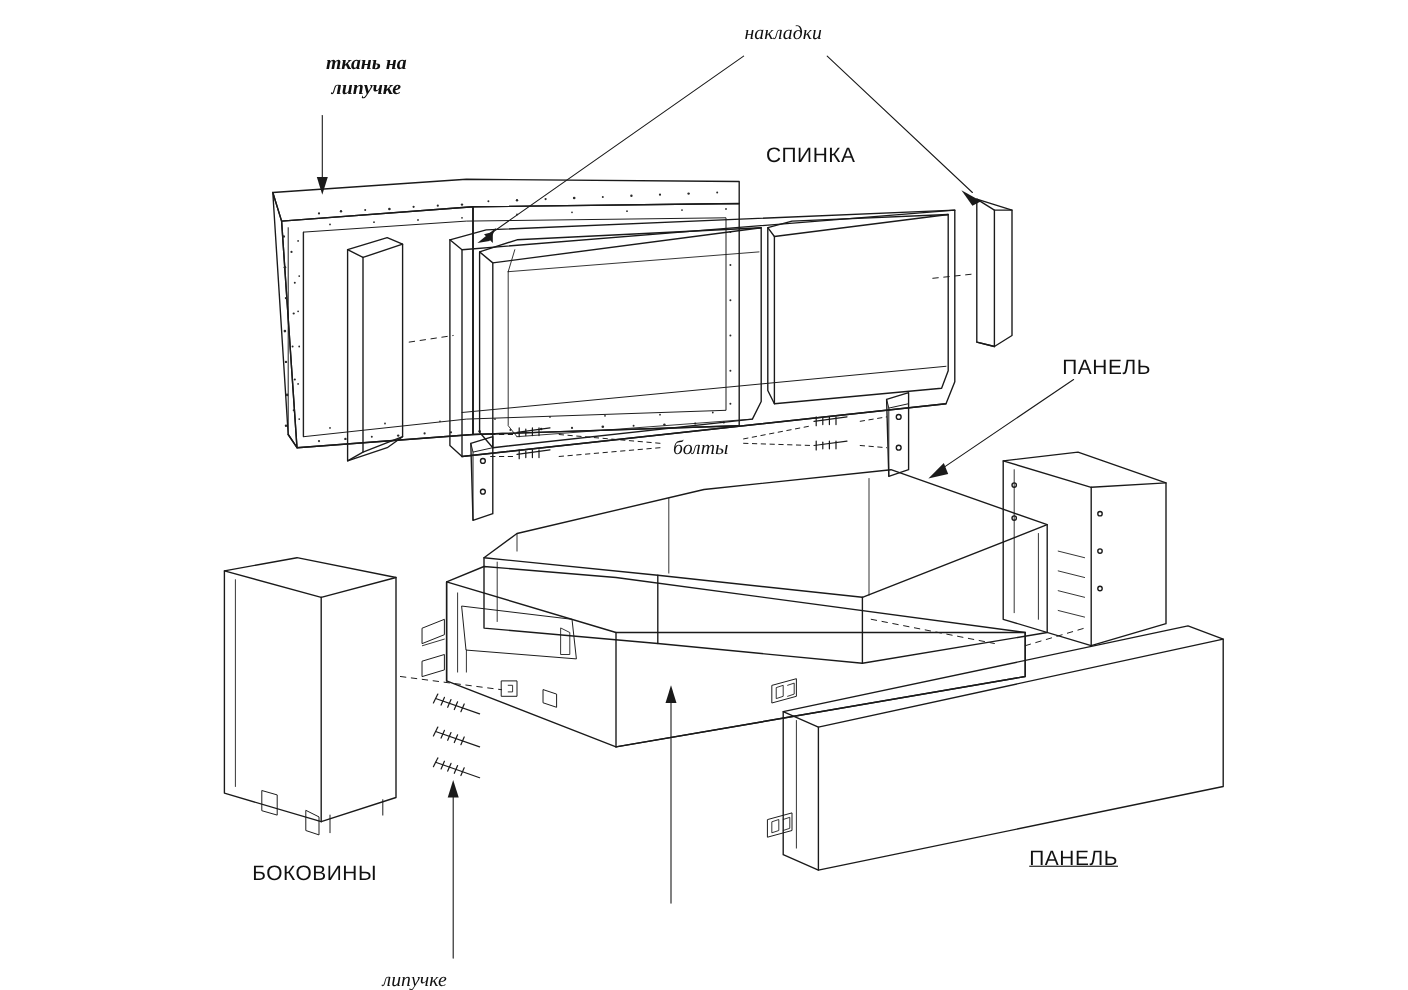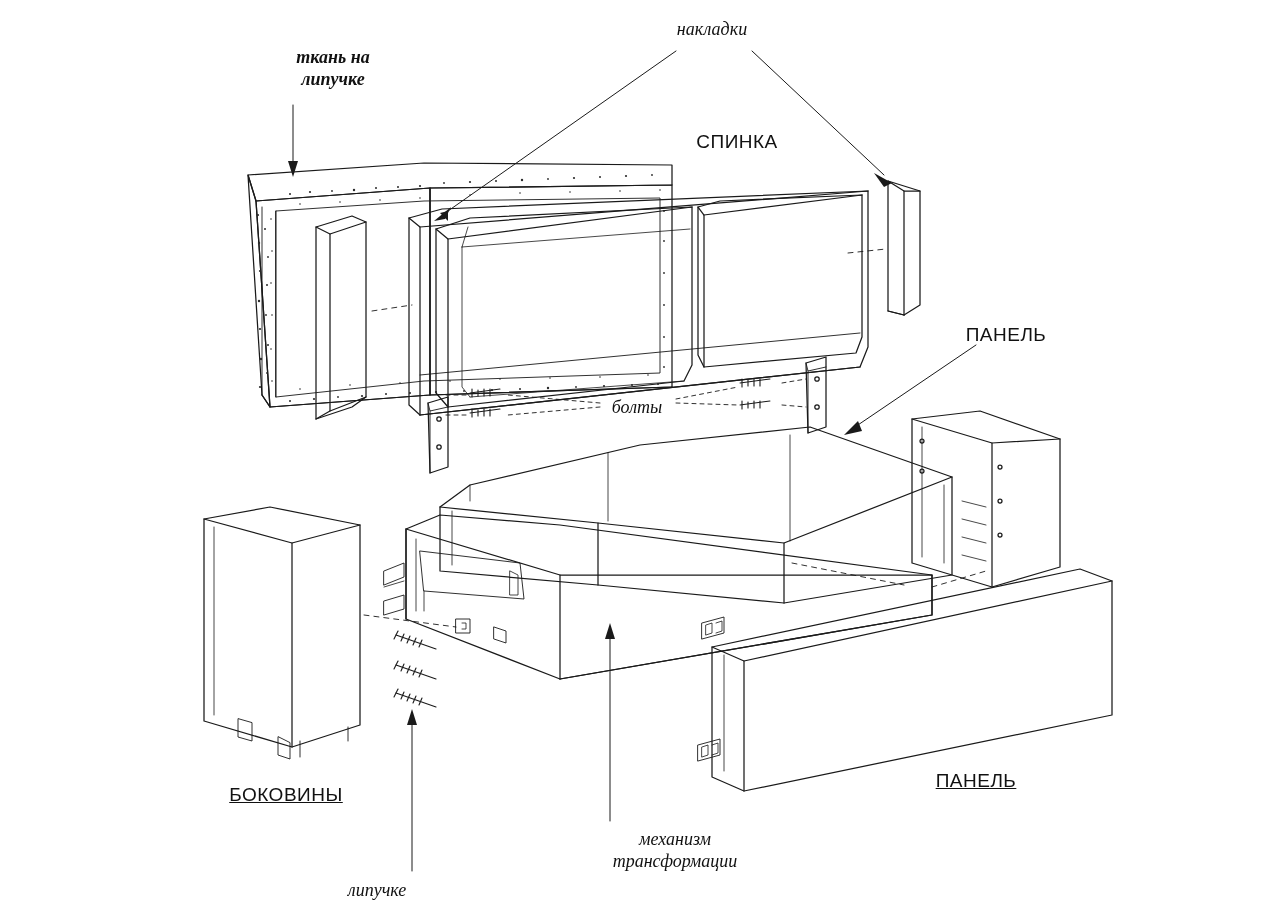--- a/index.html
+++ b/index.html
@@ -326,22 +326,20 @@
 
   <div class="lbl lbl-ital ctr" style="left:333px;top:32px;font-weight:bold;">ткань на
 липучке</div>
 
   <div class="lbl lbl-upper ctr" style="left:737px;top:115px;text-align:center;">СПИНКА</div>
 
   <div class="lbl lbl-upper ctr" style="left:1006px;top:308px;">ПАНЕЛЬ</div>
 
   <div class="lbl lbl-ital ctr" style="left:637px;top:382px;text-align:right;">болты</div>
 
-  <div class="lbl lbl-upper ctr" style="left:286px;top:768px;text-decoration:underline;">БОКОВИНЫ</div>
+  <div class="lbl lbl-upper ctr" style="left:286px;top:768px;">БОКОВИНЫ</div>
 
   <div class="lbl lbl-upper ctr" style="left:976px;top:754px;text-decoration:underline;">ПАНЕЛЬ</div>
 
-  <div class="lbl lbl-ital ctr" style="left:675px;top:814px;">механизм
-трансформации</div>
 
   <div class="lbl lbl-ital ctr" style="left:377px;top:865px;">липучке</div>
 
 </div>
 
 </body></html>

